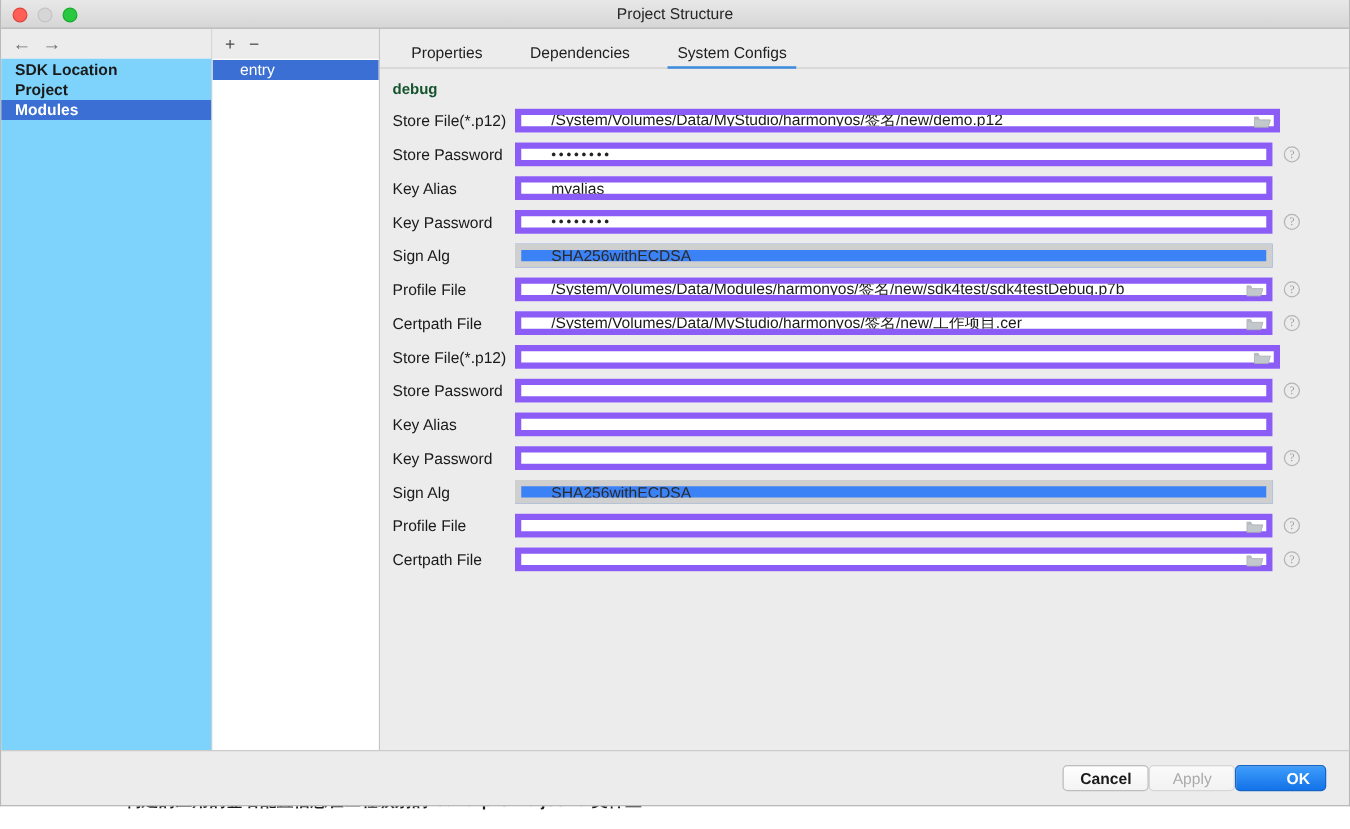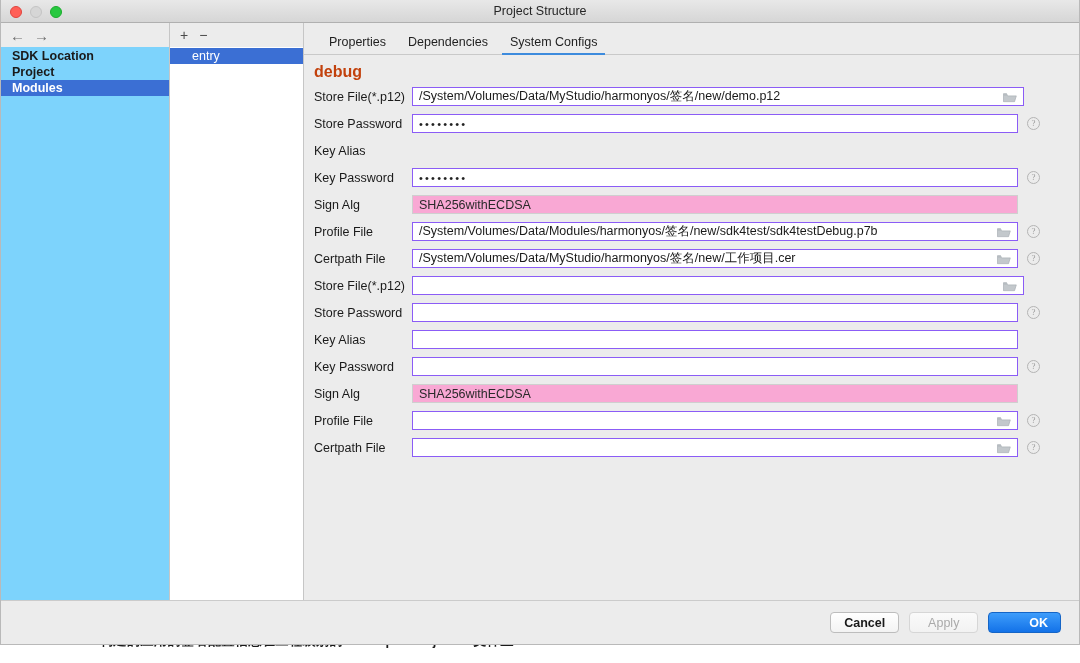--- a/index.html
+++ b/index.html
@@ -194,21 +194,21 @@
     flex-direction: column;
     background: #ececec;
     min-width: 0;
   }
   .tabs {
     height: 32px;
     min-height: 25px;
     display: flex;
     align-items: flex-end;
     padding-left: 14px;
-    gap: 0px;
+    gap: 16px;
     border-bottom: 1px solid #c9c9c9;
     background: #ececec;
   }
   .tab {
     position: relative;
     font-size: 12.5px;
     color: #1f1f1f;
     padding: 0 11px 5px 11px;
     white-space: nowrap;
     cursor: default;
@@ -223,23 +223,23 @@
   }
 
   .form-area {
     flex: 1;
     overflow: hidden;
     padding-top: 8px;
     background: #ececec;
   }
 
   .group-title {
-    font-size: 16px;
+    font-size: 12px;
     font-weight: bold;
-    color: #c2410c;
+    color: #14532d;
     padding-left: 10px;
     height: 20px;
     line-height: 17px;
   }
 
   .row {
     display: flex;
     align-items: center;
     height: 27px;
     padding-left: 10px;
@@ -252,31 +252,31 @@
     white-space: nowrap;
   }
   .field-wrap {
     position: relative;
     display: flex;
     align-items: center;
   }
   .field {
     height: 19px;
     background: #ffffff;
-    border: 1px solid #8b5cf6;
-    display: flex;
-    align-items: center;
-    padding: 0 6px;
+    border: 5px solid #8b5cf6;
+    display: flex;
+    align-items: center;
+    padding: 0 24px;
     font-size: 12.5px;
     color: #1a1a1a;
     overflow: hidden;
     white-space: nowrap;
   }
   .field.readonly {
-    background: #f9a8d4;
+    background: #3b82f6;
     border-color: #cfcfcf;
     color: #2a2a2a;
   }
   .field.w-wide   { width: 612px; }
   .field.w-normal { width: 606px; }
   .field.pwd {
     letter-spacing: 2.2px;
     font-size: 11px;
     color: #222;
   }
@@ -311,21 +311,20 @@
   
   .footer {
     height: 44px;
     min-height: 44px;
     border-top: 1px solid #cbcbcb;
     background: #ececec;
     display: flex;
     align-items: center;
     justify-content: flex-end;
     padding-right: 18px;
-    gap: 10px;
   }
   .btn {
     height: 21px;
     min-width: 69px;
     border-radius: 4px;
     font-size: 12.5px;
     display: flex;
     align-items: center;
     justify-content: center;
     cursor: default;
@@ -418,20 +417,23 @@
             </div>
             <div class="row">
               <div class="row-label">Store Password</div>
               <div class="field-wrap">
                 <div class="field w-normal pwd">••••••••</div>
               </div>
               <div class="help-icon">?</div>
             </div>
             <div class="row">
               <div class="row-label">Key Alias</div>
+              <div class="field-wrap">
+                <div class="field w-normal">myalias</div>
+              </div>
               <div class="help-spacer"></div>
             </div>
             <div class="row">
               <div class="row-label">Key Password</div>
               <div class="field-wrap">
                 <div class="field w-normal pwd">••••••••</div>
               </div>
               <div class="help-icon">?</div>
             </div>
             <div class="row">

